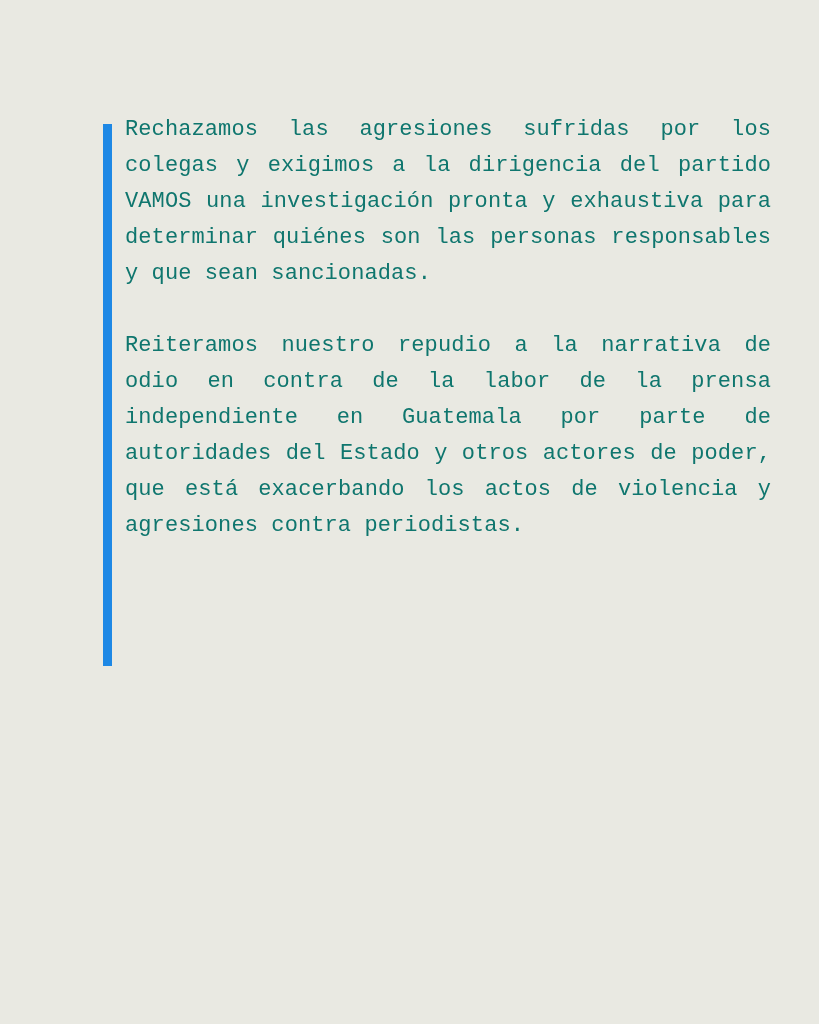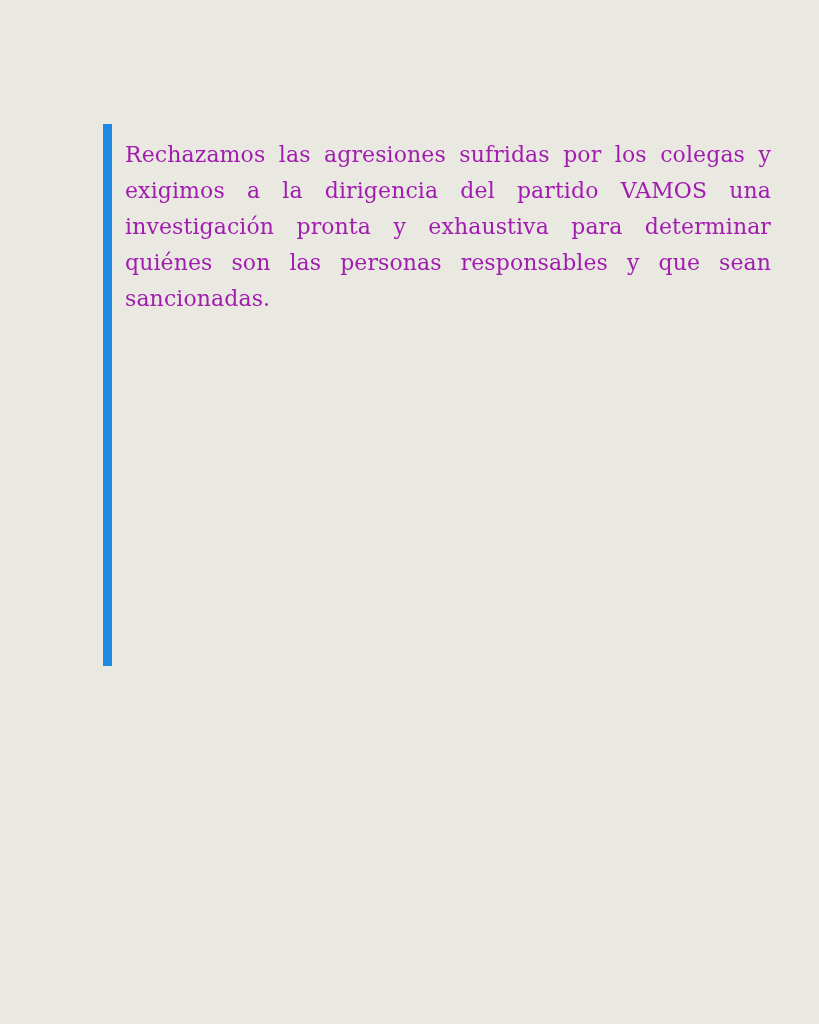--- a/index.html
+++ b/index.html
@@ -18,34 +18,36 @@
     position: absolute;
     left: 103px;
     top: 124px;
     width: 9px;
     height: 542px;
     background: #1E88E5;
   }
   .text-block {
     position: absolute;
     left: 125px;
-    top: 137px;
+    top: 112px;
     width: 646px;
-    color: #a21caf;
+    color: #0f766e;
+    font-family: Liberation Mono, monospace;
   }
   .para {
     margin: 0 0 36px 0;
     font-size: 22px;
     line-height: 36px;
     text-align: justify;
     text-justify: inter-word;
     letter-spacing: 0.1px;
   }
 </style>
 </head>
 <body>
 
 <div class="card">
   <div class="accent-bar"></div>
   <div class="text-block">
     <p class="para">Rechazamos las agresiones sufridas por los colegas y exigimos a la dirigencia del partido VAMOS una investigación pronta y exhaustiva para determinar quiénes son las personas responsables y que sean sancionadas.</p>
+    <p class="para">Reiteramos nuestro repudio a la narrativa de odio en contra de la labor de la prensa independiente en Guatemala por parte de autoridades del Estado y otros actores de poder, que está exacerbando los actos de violencia y agresiones contra periodistas.</p>
   </div>
 </div>
 
 </body></html>

